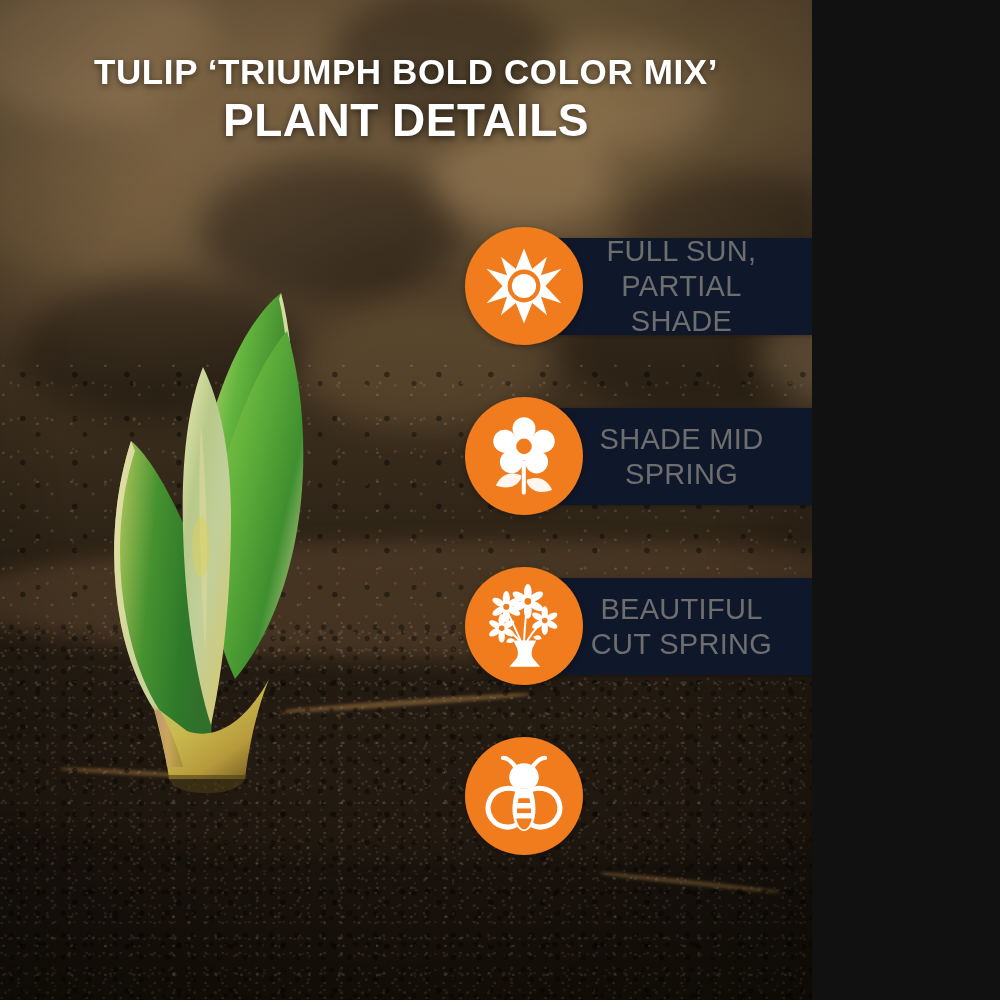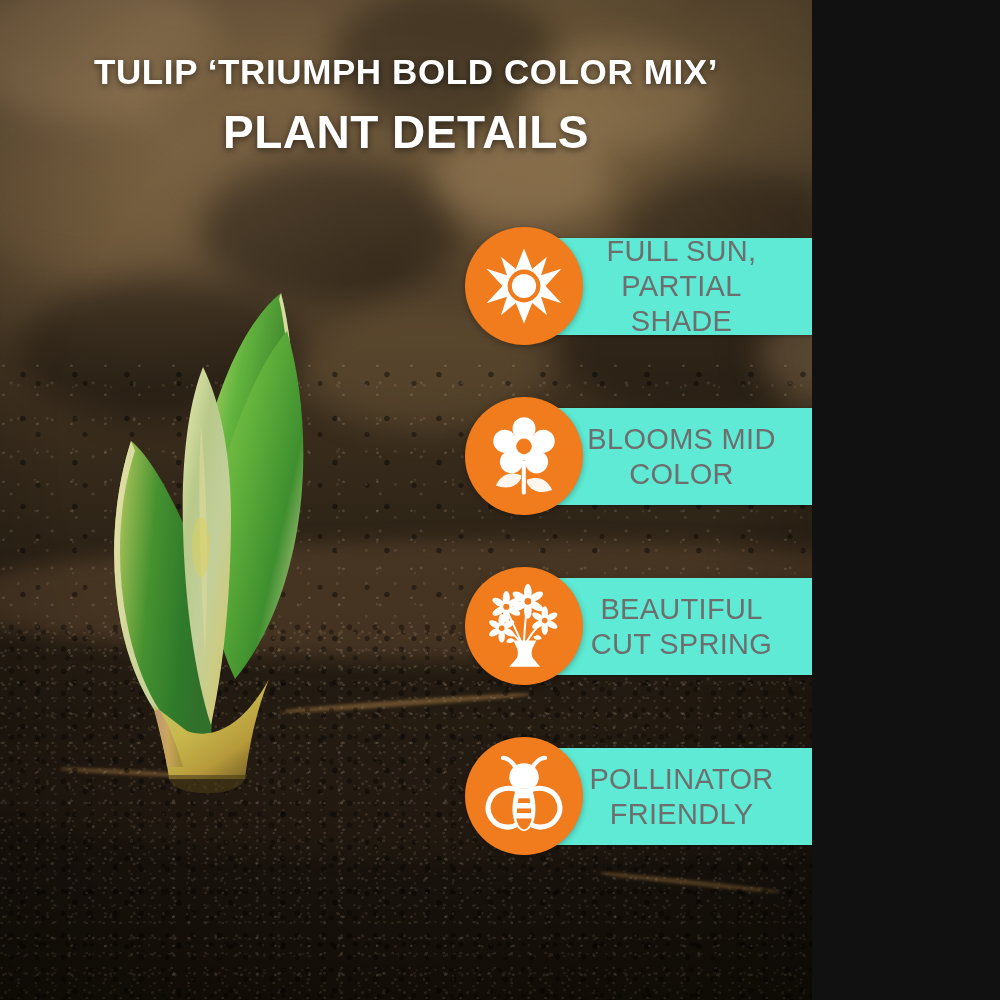--- a/index.html
+++ b/index.html
@@ -103,37 +103,37 @@
     font-size: 35px;
     font-weight: bold;
     letter-spacing: .6px;
     line-height: 1.12;
   }
   .title-line2 {
     font-size: 46px;
     font-weight: bold;
     letter-spacing: .5px;
     line-height: 1.12;
-    margin-top: 16px;
+    margin-top: 4px;
   }
 
   
   .feature-row {
     position: absolute;
     left: 465px;
     right: 0;
     height: 118px;
   }
   .feature-bar {
     position: absolute;
     left: 44px;
     right: 0;
     top: 11px;
     height: 97px;
-    background: #5eead4;
+    background: #0f172a;
     display: flex;
     align-items: center;
     justify-content: center;
     box-shadow: 0 1px 4px rgba(0,0,0,.30);
   }
   .feature-label {
     color: #6e6e6e;
     font-size: 29px;
     font-weight: normal;
     letter-spacing: .3px;
@@ -284,21 +284,21 @@
                  L71.8 63.8 L79.5 87.5 L60.5 71.8 L50 98 L39.5 71.8 L20.5 87.5
                  L28.2 63.8 L2 72 L22.5 50 L2 28 L28.2 36.2 L20.5 12.5 L39.5 28.2 Z"></path>
         <circle cx="50" cy="50" r="21" fill="#f07c1e"></circle>
         <circle cx="50" cy="50" r="15.5" fill="#ffffff"></circle>
       </svg>
     </div>
   </div>
 
   <div class="feature-row" id="row-1">
     <div class="feature-bar">
-      <span class="feature-label">BLOOMS MID COLOR</span>
+      <span class="feature-label">SHADE MID SPRING</span>
     </div>
     <div class="feature-icon">
       <svg width="74" height="80" viewBox="0 0 100 108">
         <g fill="#ffffff">
           <circle cx="50" cy="17" r="15.5"></circle>
           <circle cx="76" cy="34" r="15.5"></circle>
           <circle cx="67" cy="62" r="15.5"></circle>
           <circle cx="33" cy="62" r="15.5"></circle>
           <circle cx="24" cy="34" r="15.5"></circle>
           <circle cx="50" cy="41" r="19"></circle>
@@ -376,23 +376,20 @@
           </g>
         </g>
 
         <path d="M38 73 L68 73 L63 83 C61.5 88 61.5 92 63.5 96 L73 107 L33 107 L42.5 96
                  C44.5 92 44.5 88 43 83 Z" fill="#ffffff"></path>
       </svg>
     </div>
   </div>
 
   <div class="feature-row" id="row-3">
-    <div class="feature-bar">
-      <span class="feature-label">POLLINATOR FRIENDLY</span>
-    </div>
     <div class="feature-icon">
       <svg width="84" height="82" viewBox="0 0 108 104">
         <g fill="none" stroke="#ffffff" stroke-width="5.5" stroke-linecap="round">
           <path d="M44 16 C38 7 32 3 27 3"></path>
           <path d="M64 16 C70 7 76 3 81 3"></path>
         </g>
 
         <path d="M54 10 C43 10 35 18 35 28 C35 34 38 39 43 42 L65 42 C70 39 73 34 73 28
                  C73 18 65 10 54 10 Z" fill="#ffffff"></path>
 

